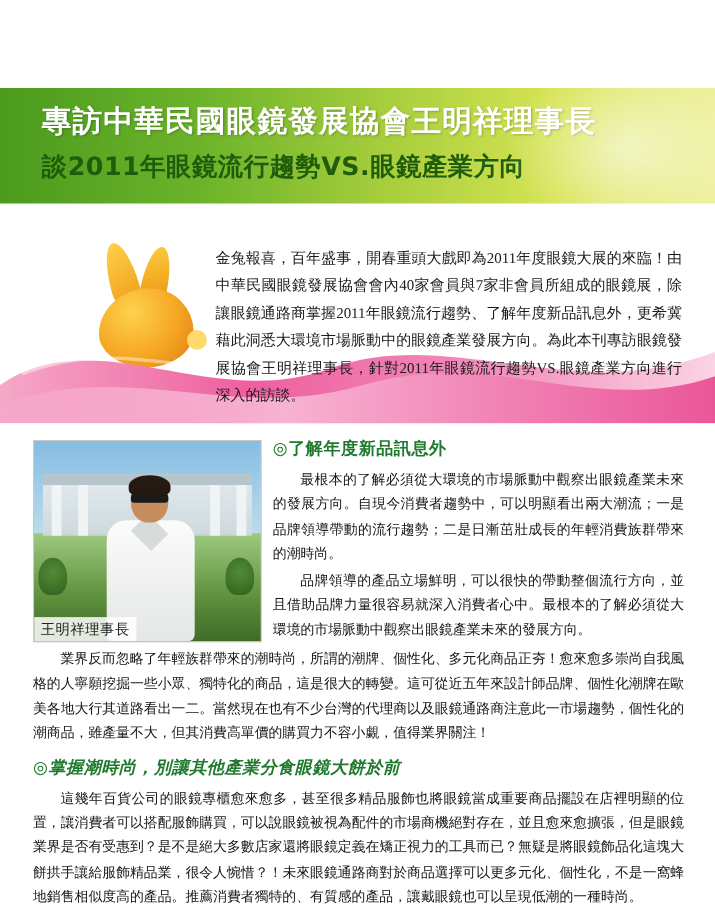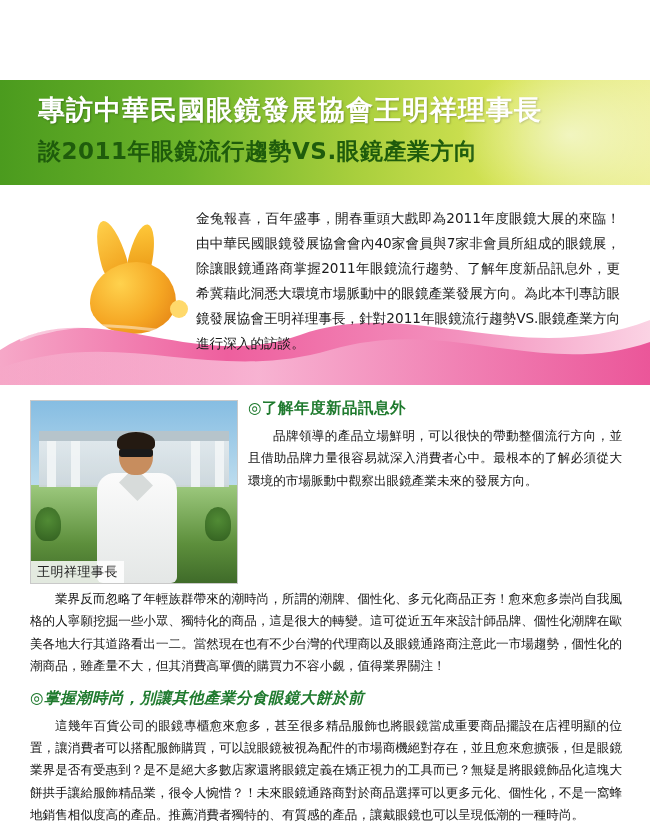--- a/index.html
+++ b/index.html
@@ -60,22 +60,23 @@
   .top-blank {
     position: absolute;
     left: 0; top: 0; width: 650px; height: 80px;
     background: #ffffff;
   }
 
   
   .lead-wrap {
     position: absolute;
     left: 196px;
-    top: 192px;
+    top: 208px;
     width: 424px;
+    font-family: Liberation Serif, serif;
   }
   .lead-text {
     font-size: 13.6px;
     line-height: 1.85;
     color: #1a1a1a;
     text-align: justify;
     text-indent: 0;
   }
 
   
@@ -300,19 +301,20 @@
       <div class="shirt"></div>
       <div class="collar"></div>
       <div class="head"></div>
       <div class="hair"></div>
       <div class="glasses"></div>
     </div>
     <div class="photo-caption">王明祥理事長</div>
   </div>
 
   <h2 class="section-head">◎了解年度新品訊息外</h2>
+  <p class="para indent2">最根本的了解必須從大環境的市場脈動中觀察出眼鏡產業未來的發展方向。自現今消費者趨勢中，可以明顯看出兩大潮流；一是品牌領導帶動的流行趨勢；二是日漸茁壯成長的年輕消費族群帶來的潮時尚。</p>
   <p class="para indent2">品牌領導的產品立場鮮明，可以很快的帶動整個流行方向，並且借助品牌力量很容易就深入消費者心中。最根本的了解必須從大環境的市場脈動中觀察出眼鏡產業未來的發展方向。</p>
   <div class="clear"></div>
   <p class="para indent2">業界反而忽略了年輕族群帶來的潮時尚，所謂的潮牌、個性化、多元化商品正夯！愈來愈多崇尚自我風格的人寧願挖掘一些小眾、獨特化的商品，這是很大的轉變。這可從近五年來設計師品牌、個性化潮牌在歐美各地大行其道路看出一二。當然現在也有不少台灣的代理商以及眼鏡通路商注意此一市場趨勢，個性化的潮商品，雖產量不大，但其消費高單價的購買力不容小覷，值得業界關注！</p>
 
   <h2 class="section-head" style="margin-top:10px;font-style:italic;">◎掌握潮時尚，別讓其他產業分食眼鏡大餅於前</h2>
   <p class="para indent2">這幾年百貨公司的眼鏡專櫃愈來愈多，甚至很多精品服飾也將眼鏡當成重要商品擺設在店裡明顯的位置，讓消費者可以搭配服飾購買，可以說眼鏡被視為配件的市場商機絕對存在，並且愈來愈擴張，但是眼鏡業界是否有受惠到？是不是絕大多數店家還將眼鏡定義在矯正視力的工具而已？無疑是將眼鏡飾品化這塊大餅拱手讓給服飾精品業，很令人惋惜？！未來眼鏡通路商對於商品選擇可以更多元化、個性化，不是一窩蜂地銷售相似度高的產品。推薦消費者獨特的、有質感的產品，讓戴眼鏡也可以呈現低潮的一種時尚。</p>
 </div>
 
 </body></html>

